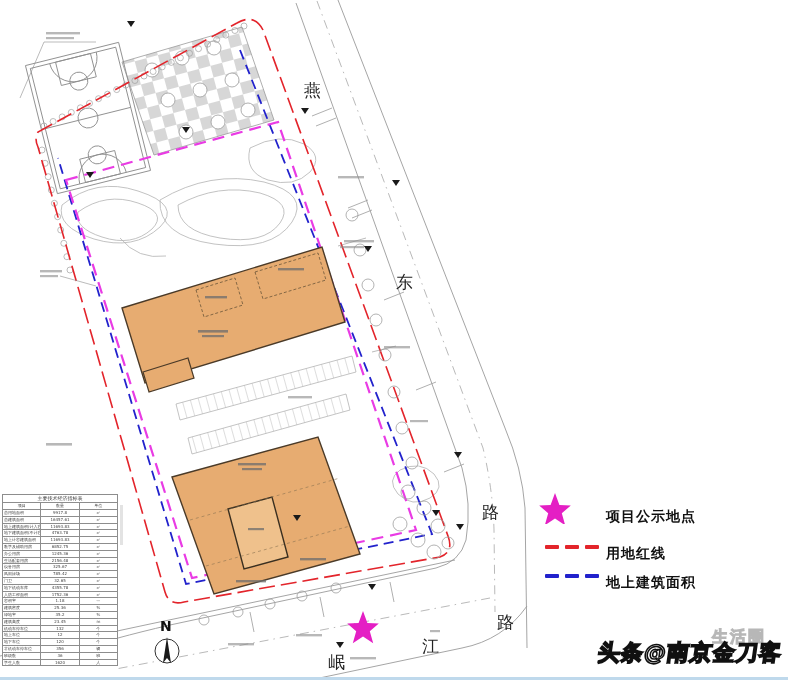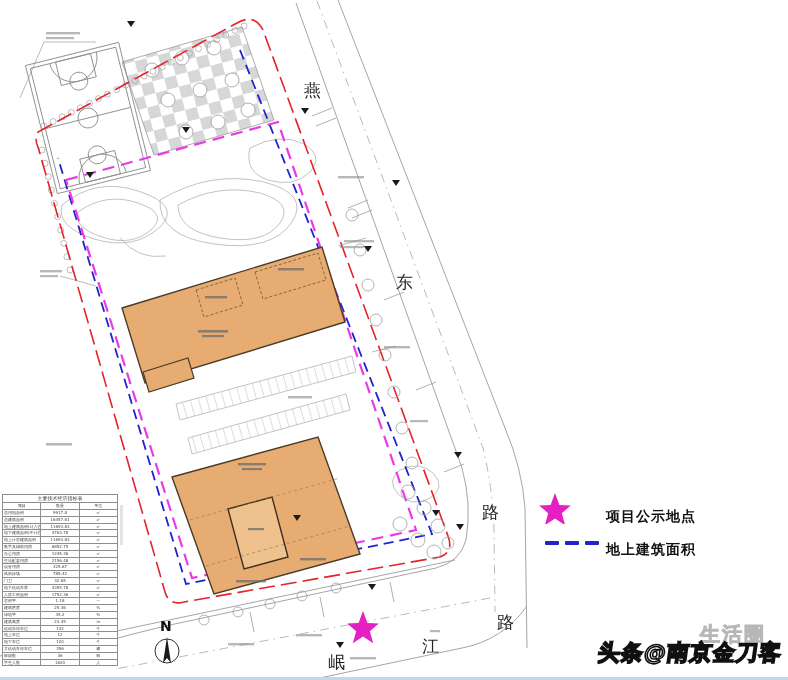--- a/index.html
+++ b/index.html
@@ -25,21 +25,21 @@
   .ind-table table{border-collapse:collapse;width:100%;table-layout:fixed;}
   .ind-table th,.ind-table td{border:0.5px solid #8d8d8d;font-size:4px;line-height:1.45;
       padding:0 1px;color:#444;font-weight:normal;overflow:hidden;white-space:nowrap;text-align:center;}
   .ind-table .ttl{font-size:5px;color:#333;}
   .ind-table td:first-child{text-align:left;}
 
   
   .wm-main{position:absolute;right:6px;bottom:12px;font-size:22px;font-weight:bold;
       color:#fff;-webkit-text-stroke:1.6px #101010;transform:skewX(-8deg);
       letter-spacing:1px;white-space:nowrap;}
-  .wm-ghost{position:absolute;right:22px;bottom:32px;font-size:20px;font-weight:bold;
+  .wm-ghost{position:absolute;right:22px;bottom:32px;font-size:16px;font-weight:bold;
       color:transparent;-webkit-text-stroke:1px #9a9a9a;opacity:.7;letter-spacing:2px;white-space:nowrap;font-family:Liberation Serif, serif;}
 
   .bottom-bar{position:absolute;left:0;bottom:0;width:788px;height:3px;background:#BFD9EC;}
 </style>
 </head>
 <body>
 
 <div class="stage">
 
   <svg width="788" height="680" viewBox="0 0 788 680">
@@ -414,20 +414,28 @@
 
   <div class="legend">
     <div class="legend-row" style="height:34px">
       <span class="legend-icon">
         <svg width="34" height="32" viewBox="0 0 34 32">
           <polygon points="17,1 21.4,12.9 32.8,13.5 23.8,21.3 27.2,33.3 17,26.5 6.8,33.3 10.2,21.3 1.2,13.5 12.6,12.9" fill="#E41FC4"></polygon>
         </svg>
       </span>
       <span class="legend-label">项目公示地点</span>
     </div>
+    <div class="legend-row" style="margin-top:8px">
+      <span class="legend-icon dash-sample dash-red">
+          <i></i>
+          <i></i>
+          <i></i>
+        </span>
+      <span class="legend-label">用地红线</span>
+    </div>
     <div class="legend-row">
       <span class="legend-icon dash-sample dash-blue">
           <i></i>
           <i></i>
           <i></i>
         </span>
       <span class="legend-label">地上建筑面积</span>
     </div>
   </div>
 

